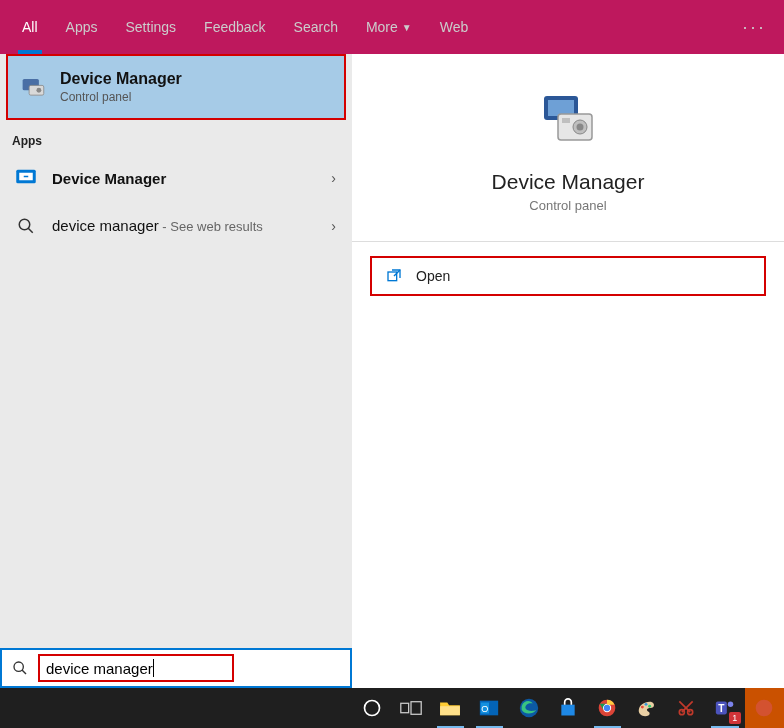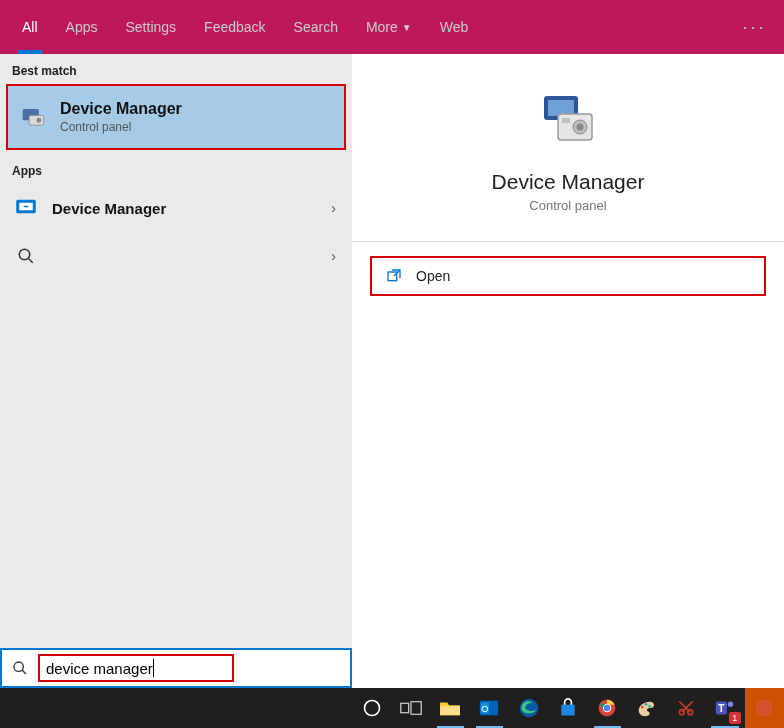--- a/index.html
+++ b/index.html
@@ -80,21 +80,20 @@
   <div class="tab">
       <span>Web</span>
     </div>
   <div class="spacer"></div>
   <div class="dots">···</div>
 </div>
 
 <div class="main">
 
   <div class="left">
-    <div class="section-label">Best match</div>
 
     <div class="result-row best-match-row">
       <div class="icon-box">
         <svg width="26" height="26" viewBox="0 0 32 32">
             <rect x="2" y="6" width="20" height="14" rx="2" fill="#4a6fa5"></rect>
             <rect x="10" y="14" width="18" height="12" rx="2" fill="#d9d9d9" stroke="#888"></rect>
             <circle cx="22" cy="20" r="3" fill="#888"></circle>
           </svg>
       </div>
       <div>
@@ -119,20 +118,23 @@
       <div class="chevron">›</div>
     </div>
 
 
     <div class="result-row">
       <div class="icon-box">
         <svg width="18" height="18" viewBox="0 0 24 24" fill="none" stroke="#333" stroke-width="2">
             <circle cx="10" cy="10" r="7"></circle>
             <line x1="15" y1="15" x2="21" y2="21"></line>
           </svg>
+      </div>
+      <div>
+        <span class="title" style="font-weight:400">device manager</span><span class="subtext-inline"> - See web results</span>
       </div>
       <div class="chevron">›</div>
     </div>
   </div>
 
   <div class="right">
     <div class="detail-top">
       <div class="detail-icon">
         <svg width="64" height="64" viewBox="0 0 64 64">
           <rect x="8" y="6" width="34" height="24" rx="3" fill="#2b5797"></rect>

